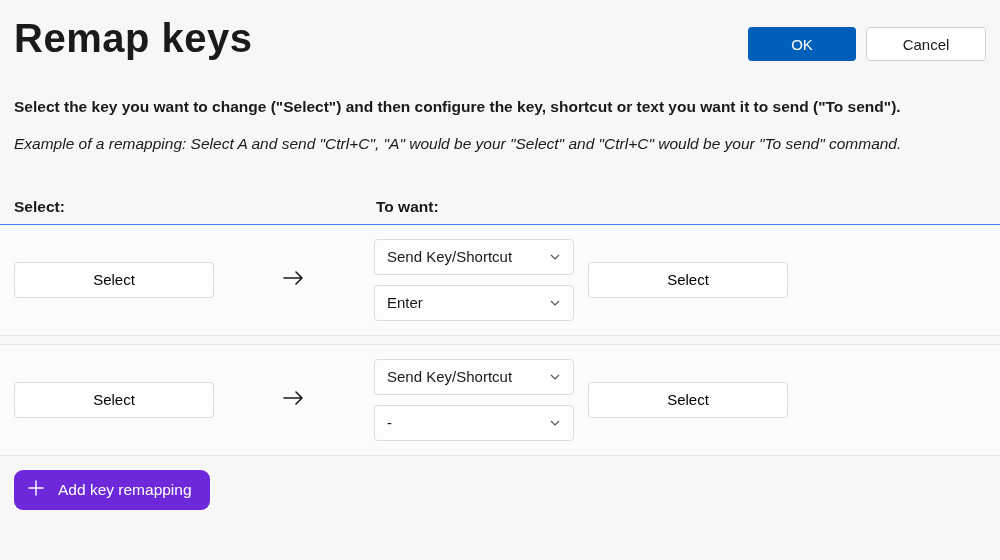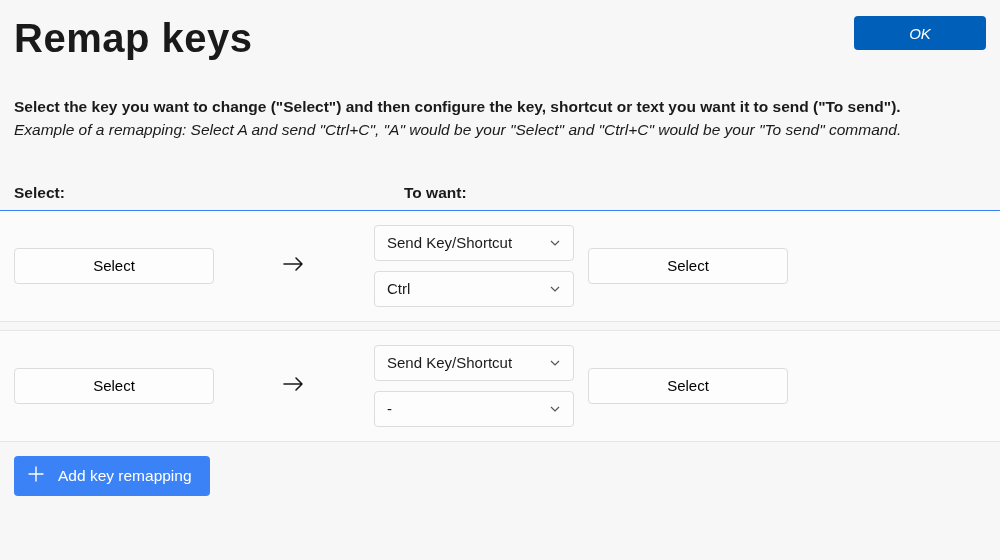--- a/index.html
+++ b/index.html
@@ -6,21 +6,21 @@
     body {
       font-family: "Segoe UI", -apple-system, sans-serif;
       background: #f7f7f7;
       width: 1000px;
       height: 560px;
       overflow: hidden;
       color: #1a1a1a;
     }
     .header {
       display: flex;
-      align-items: flex-start;
+      align-items: flex-end;
       justify-content: space-between;
       padding: 16px 14px 0 14px;
     }
     .title {
       font-size: 40px;
       font-weight: 600;
       letter-spacing: 0.5px;
     }
     .header-buttons {
       display: flex;
@@ -31,47 +31,46 @@
       font-size: 15px;
       border-radius: 4px;
       cursor: pointer;
       height: 34px;
       line-height: 1;
     }
     .btn-primary {
       background: #005fb8;
       color: #fff;
       border: none;
-      width: 132px;
-      font-style: italic;
+      width: 108px;
     }
     .btn-secondary {
       background: #fff;
       color: #1a1a1a;
       border: 1px solid #d0d0d0;
       width: 120px;
     }
     .instructions {
       padding: 34px 25px 0 14px;
       font-size: 15.5px;
       line-height: 1.5;
     }
     .instructions .bold {
       font-weight: 700;
     }
     .example {
       font-style: italic;
+      margin-top: 14px;
       font-size: 15.5px;
     }
     .col-headers {
       display: flex;
       padding: 42px 14px 8px 14px;
       font-weight: 700;
       font-size: 15.5px;
-      gap: 28px;
     }
     .col-headers .col-a { width: 362px; }
     .rows {
       border-top: 1px solid #3b82f6;
     }
     .row {
       background: #fbfbfb;
       border-bottom: 1px solid #e6e6e6;
       padding: 14px 14px 14px 14px;
       display: flex;
@@ -118,43 +117,44 @@
     }
     .to-send-col {
       display: flex;
       gap: 14px;
       align-items: center;
     }
     .footer {
       padding: 14px;
     }
     .add-btn {
-      background: #3b82f6;
+      background: #6d28d9;
       color: #fff;
       border: none;
-      border-radius: 4px;
+      border-radius: 9px;
       font-family: inherit;
       font-size: 15.5px;
       padding: 0 18px 0 12px;
       height: 40px;
       display: inline-flex;
       align-items: center;
       gap: 12px;
       cursor: pointer;
     }
     .chev { display:inline-flex; }
     .trunc { white-space: nowrap; overflow: hidden; text-overflow: clip; max-width: 150px; }
   </style>
 </head>
 <body>
 
 <div class="header">
   <div class="title">Remap keys</div>
   <div class="header-buttons">
     <button class="btn btn-primary">OK</button>
+    <button class="btn btn-secondary">Cancel</button>
   </div>
 </div>
 
 <div class="instructions">
   <div class="bold">Select the key you want to change ("Select") and then configure the key, shortcut or text you want it to send ("To send").</div>
   <div class="example">Example of a remapping: Select A and send "Ctrl+C", "A" would be your "Select" and "Ctrl+C" would be your "To send" command.</div>
 </div>
 
 <div class="col-headers">
   <div class="col-a">Select:</div>
@@ -178,21 +178,21 @@
       <div class="stack">
         <div class="dropdown">
           <span class="trunc">Send Key/Shortcut</span>
           <span class="chev">
             <svg width="12" height="12" viewBox="0 0 12 12">
                 <path d="M2 4 L6 8 L10 4" stroke="#555" stroke-width="1.2" fill="none"></path>
               </svg>
           </span>
         </div>
         <div class="dropdown">
-          <span>Ctrl</span>
+          <span>Enter</span>
           <span class="chev">
             <svg width="12" height="12" viewBox="0 0 12 12">
                 <path d="M2 4 L6 8 L10 4" stroke="#555" stroke-width="1.2" fill="none"></path>
               </svg>
           </span>
         </div>
       </div>
       <button class="select-btn">Select</button>
     </div>
   </div>

